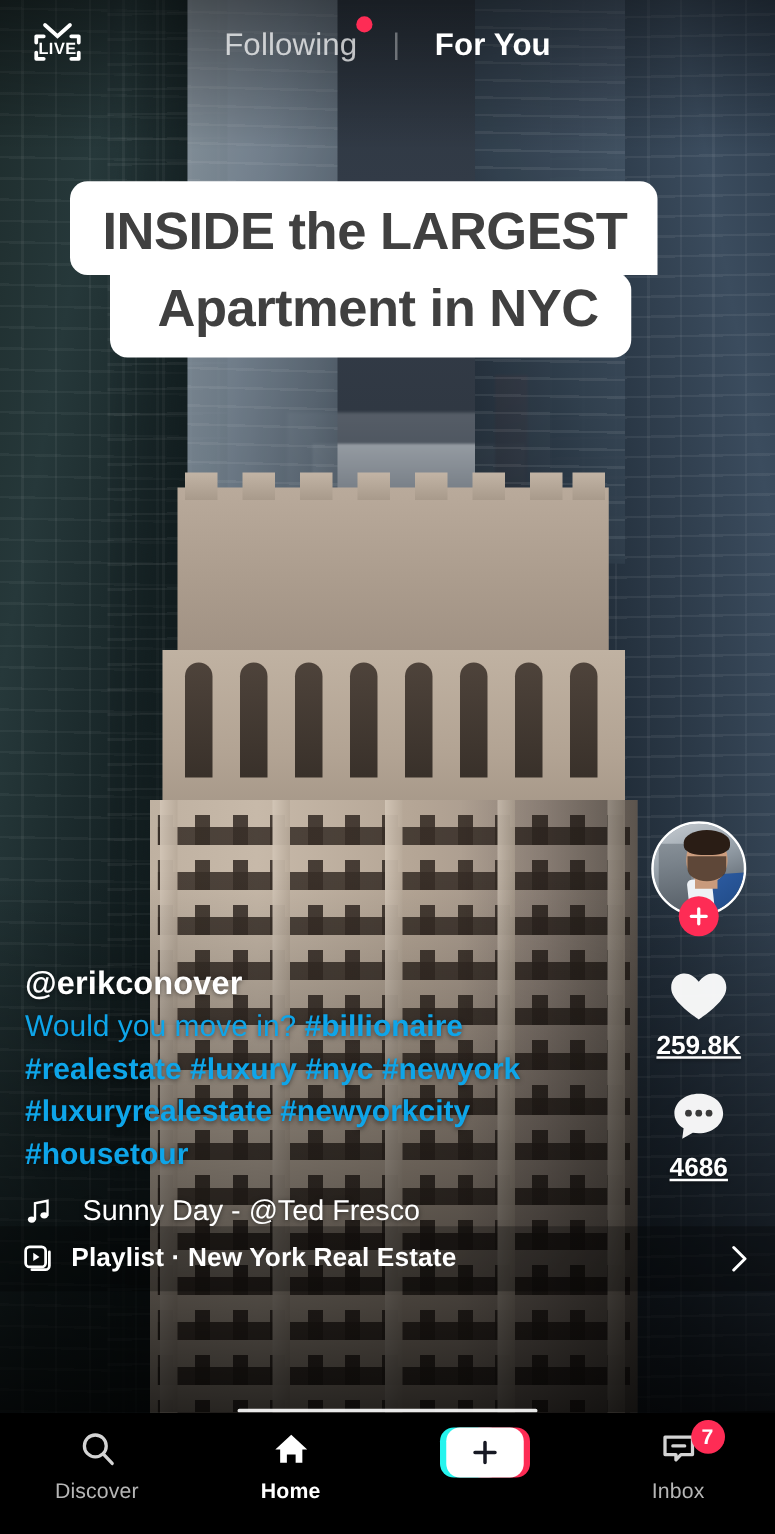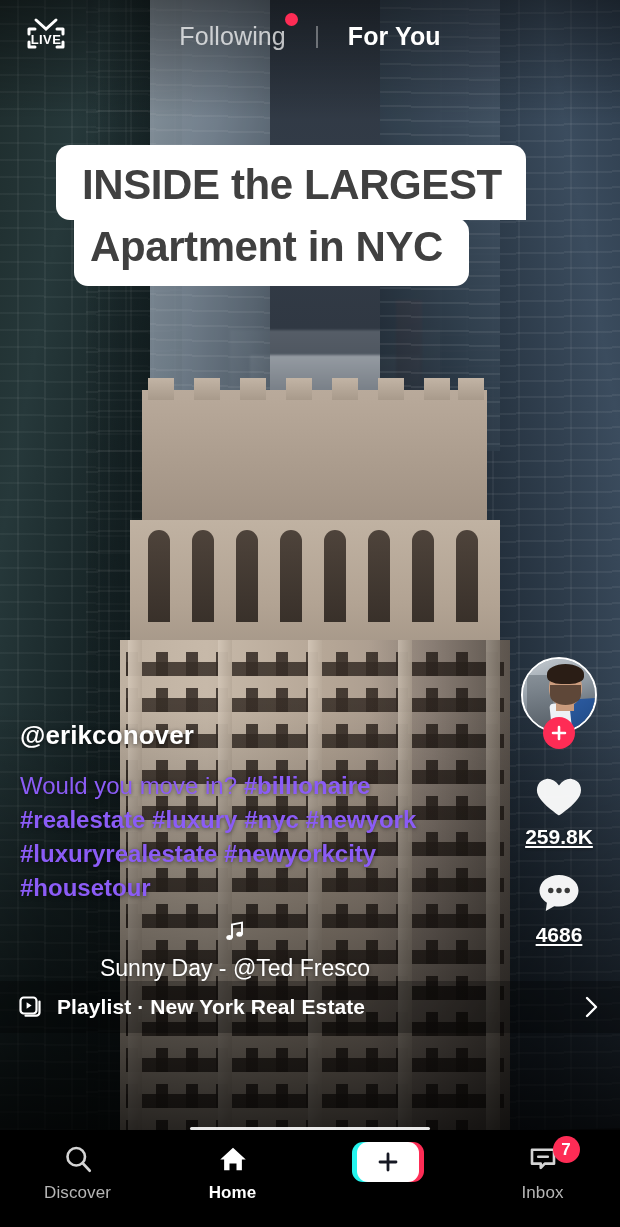--- a/index.html
+++ b/index.html
@@ -161,21 +161,21 @@
 
   
   .sticker { position:absolute; left:56px; top:145px; z-index:15; }
   .sticker-line {
     background:#fff; color:#404040; font-weight:700;
     font-size:42px; line-height:1; letter-spacing:-.4px;
     display:inline-block; white-space:nowrap;
   }
   .sticker-line.l1 { padding:19px 24px 14px 26px; border-radius:14px 14px 0 14px; }
   .sticker-line.l2 {
-    padding:8px 26px 18px 16px; border-radius:0 14px 14px 14px; margin-left:18px;
+    padding:8px 26px 18px 38px; border-radius:0 14px 14px 14px; margin-left:32px;
     position:relative; top:-2px;
   }
 
   
   .rail {
     position:absolute; right:14px; bottom:169px; width:94px; z-index:18;
     display:flex; flex-direction:column; align-items:center;
   }
   .avatar-wrap { position:relative; width:76px; height:92px; margin-bottom:16px; }
   .avatar {
@@ -232,30 +232,30 @@
     font-size:13px; font-weight:700; color:#f6c945; letter-spacing:.3px;
     text-shadow:0 1px 0 #8a4f05; font-style:italic;
   }
   .disc-sub { position:absolute; left:0; right:0; top:8px; text-align:center;
     font-size:6px; color:#ffe9a8; letter-spacing:.2px; }
 
   
   .info { position:absolute; left:20px; bottom:148px; width:430px; z-index:16; }
   .uname {
     color:#fff; font-size:26px; font-weight:700; letter-spacing:.1px;
-    text-shadow:0 1px 4px rgba(0,0,0,.5); margin-bottom:18px;
+    text-shadow:0 1px 4px rgba(0,0,0,.5); margin-bottom:3px;
   }
   .caption {
-    color:#8b5cf6; font-size:24px; line-height:1.42; font-weight:400;
+    color:#0ea5e9; font-size:24px; line-height:1.42; font-weight:400;
     text-shadow:0 1px 4px rgba(0,0,0,.5); margin-bottom:14px;
   }
   .caption b { font-weight:700; }
   .music-row {
-    display:flex; align-items:center; gap:12px; color:#fff;
-    font-size:23px; text-shadow:0 1px 4px rgba(0,0,0,.5);flex-direction:column;
+    display:flex; align-items:center; gap:24px; color:#fff;
+    font-size:23px; text-shadow:0 1px 4px rgba(0,0,0,.5);
   }
 
   
   .playlist {
     position:absolute; left:0; right:0; bottom:97px; height:52px; z-index:16;
     display:flex; align-items:center; padding:0 18px; gap:13px;
     background:rgba(0,0,0,.28);
   }
   .pl-label { color:#fff; font-size:21px; font-weight:700; flex:1; letter-spacing:.1px; }
 

